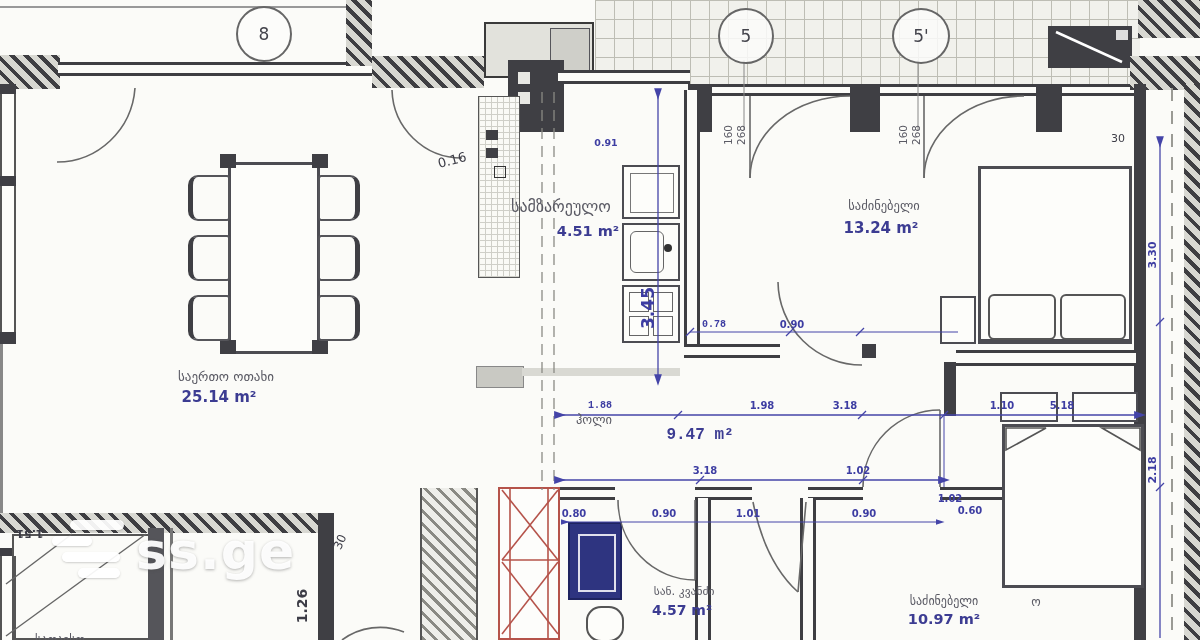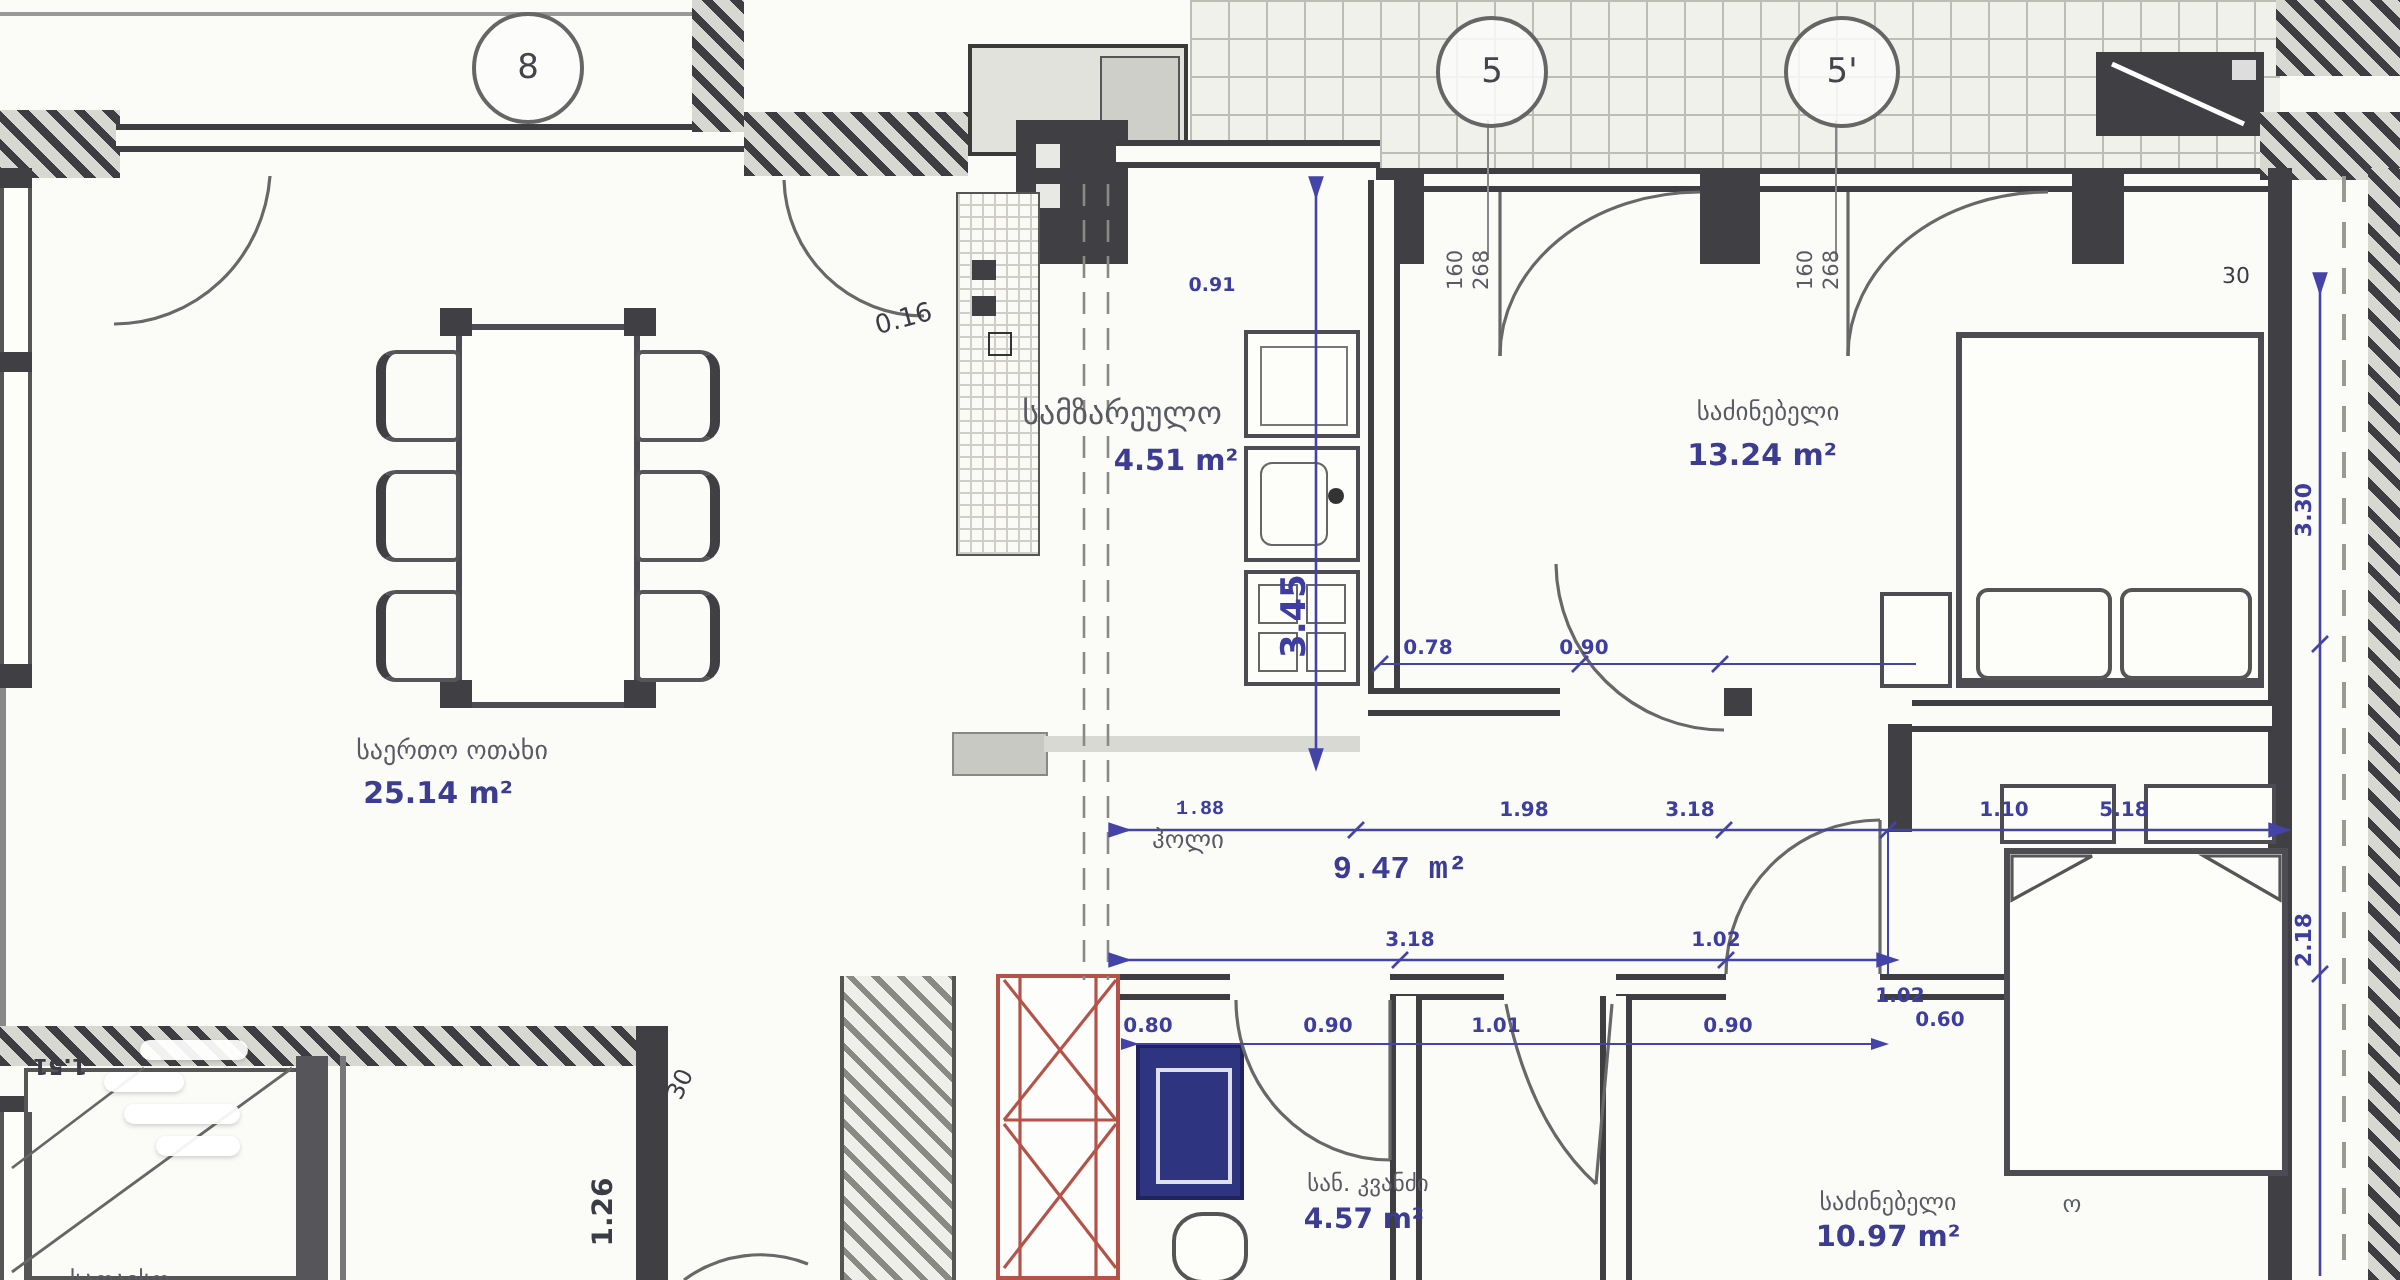--- a/index.html
+++ b/index.html
@@ -251,21 +251,21 @@
   <div class="lbl gray" style="left:60px;top:640px;font-size:12px;">სათავსო</div>
 
   <div class="lbl gray" style="left:728px;top:135px;font-size:10.5px;transform:translate(-50%,-50%) rotate(-90deg);">160</div>
   <div class="lbl gray" style="left:741px;top:135px;font-size:10.5px;transform:translate(-50%,-50%) rotate(-90deg);">268</div>
   <div class="lbl gray" style="left:903px;top:135px;font-size:10.5px;transform:translate(-50%,-50%) rotate(-90deg);">160</div>
   <div class="lbl gray" style="left:916px;top:135px;font-size:10.5px;transform:translate(-50%,-50%) rotate(-90deg);">268</div>
 
   <div class="lbl dk" style="left:452px;top:160px;font-size:13px;transform:translate(-50%,-50%) rotate(-15deg);">0.16</div>
   <div class="lbl dim" style="left:648px;top:308px;font-size:17px;transform:translate(-50%,-50%) rotate(-90deg);">3.45</div>
   <div class="lbl dim" style="left:606px;top:143px;font-size:9.5px;">0.91</div>
-  <div class="lbl dim" style="left:714px;top:325px;">0.78</div>
+  <div class="lbl dim" style="left:714px;top:325px;font-family:Liberation Mono, monospace;">0.78</div>
   <div class="lbl dim" style="left:792px;top:325px;">0.90</div>
   <div class="lbl dim" style="left:600px;top:406px;font-family:Liberation Mono, monospace;">1.88</div>
   <div class="lbl dim" style="left:762px;top:406px;">1.98</div>
   <div class="lbl dim" style="left:845px;top:406px;">3.18</div>
   <div class="lbl dim" style="left:1002px;top:406px;">1.10</div>
   <div class="lbl dim" style="left:1062px;top:406px;">5.18</div>
   <div class="lbl dim" style="left:705px;top:471px;">3.18</div>
   <div class="lbl dim" style="left:858px;top:471px;">1.02</div>
   <div class="lbl dim" style="left:950px;top:499px;">1.02</div>
   <div class="lbl dim" style="left:970px;top:511px;">0.60</div>
@@ -280,15 +280,16 @@
   <div class="lbl dk" style="left:302px;top:606px;font-size:14px;font-weight:bold;transform:translate(-50%,-50%) rotate(-90deg);">1.26</div>
   <div class="lbl dk" style="left:30px;top:533px;font-size:11px;font-weight:bold;transform:translate(-50%,-50%) rotate(180deg);">1.51</div>
 
   <div class="wm">
     <div class="wm-bars">
       <div class="wm-bar" style="left:18px;top:0;width:54px;"></div>
       <div class="wm-bar" style="left:0;top:16px;width:40px;"></div>
       <div class="wm-bar" style="left:10px;top:32px;width:58px;"></div>
       <div class="wm-bar" style="left:26px;top:48px;width:42px;"></div>
     </div>
+    <div class="wm-text">ss.ge</div>
   </div>
 
 </div>
 
 </body></html>

